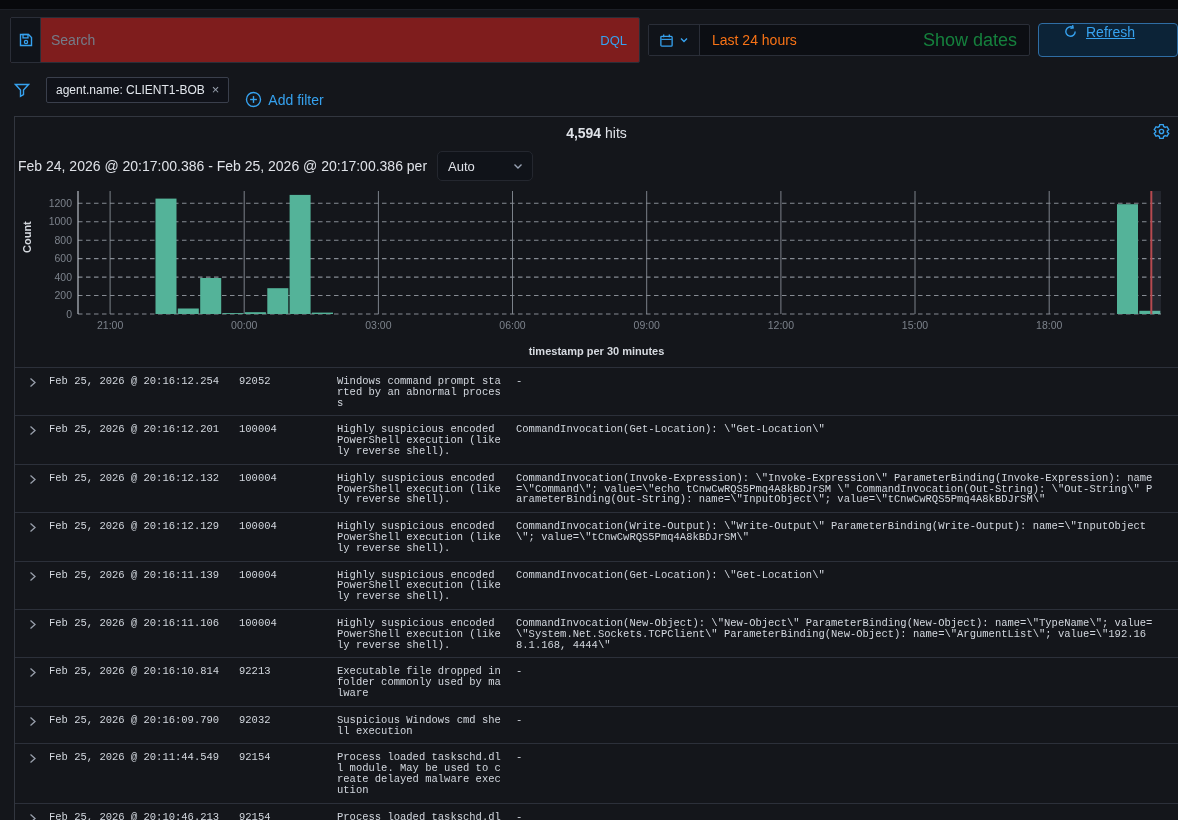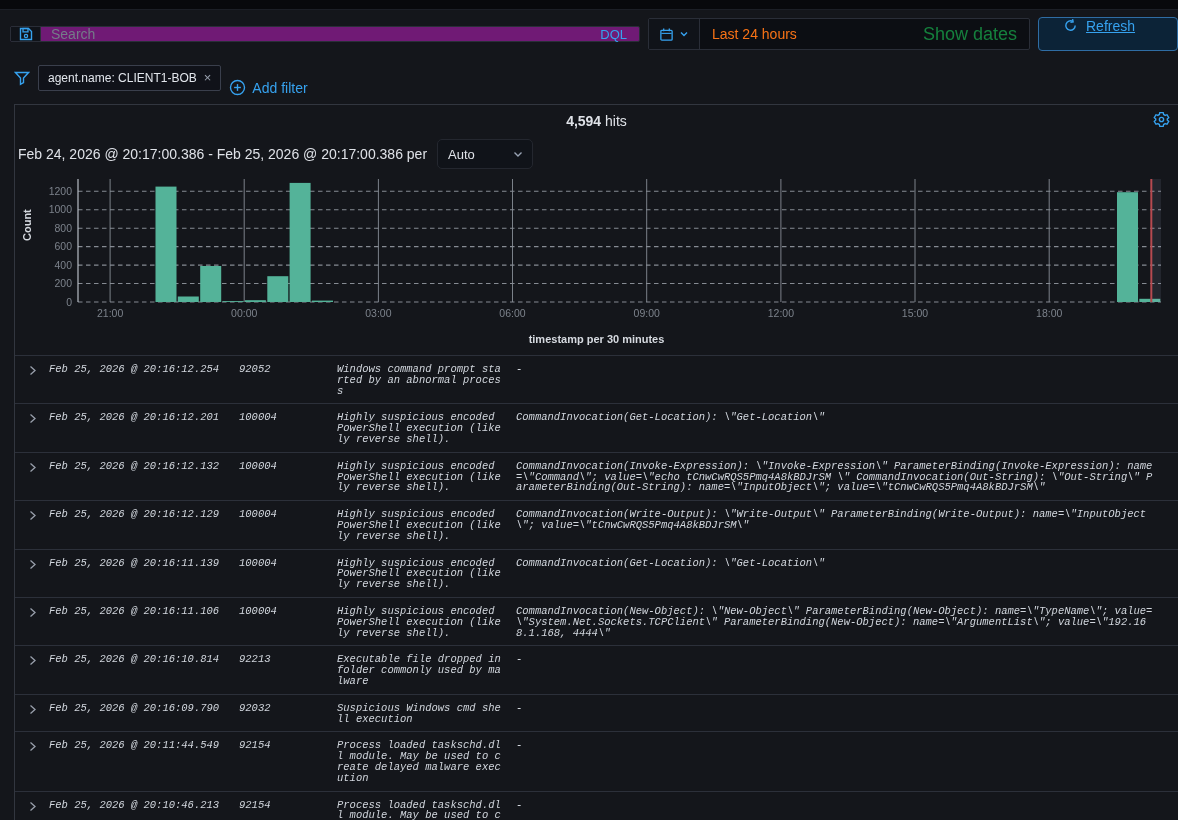--- a/index.html
+++ b/index.html
@@ -8,22 +8,22 @@
     background:#14161b;
     font-family:"Liberation Sans", sans-serif;
     color:#dbe0e6;
     position:relative;
   }
   .topstrip { height:10px; background:#08090c; border-bottom:1px solid #1c1f26; }
 
   
   .querybar { display:flex; align-items:center; padding:7px 0 6px 10px; gap:8px; }
   .search-wrap {
-    flex:0 0 630px; height:16px; display:flex; align-items:center;
-    background:#701a75; border:1px solid #2a2e38; border-radius:2px;
+    flex:0 0 630px; height:46px; display:flex; align-items:center;
+    background:#7f1d1d; border:1px solid #2a2e38; border-radius:2px;
   }
   .save-addon {
     width:30px; height:100%; display:flex; align-items:center; justify-content:center;
     background:#101319; border-right:1px solid #2a2e38; cursor:pointer;
   }
   .search-input {
     flex:1; height:100%; background:transparent; border:none; outline:none;
     color:#dbe0e6; font-size:14px; padding:0 10px;
     font-family:"Liberation Sans", sans-serif;
   }
@@ -44,21 +44,21 @@
   .refresh-btn {
     flex:0 0 140px; height:34px; display:flex; align-items:flex-start; justify-content:flex-start;
     gap:8px; padding:0 0 0 24px;
     background:#0c2337; border:1px solid #2f6da4; border-radius:4px;
     color:#36a2ef; font-size:14px; cursor:pointer;
     font-family:"Liberation Sans", sans-serif;
   }
   .refresh-btn span { text-decoration:underline; }
 
   
-  .filterbar { display:flex; align-items:center; padding:2px 0 8px 14px; gap:8px; }
+  .filterbar { display:flex; align-items:center; padding:2px 0 8px 14px; gap:16px; }
   .funnel { display:flex; align-items:center; cursor:pointer; }
   .filter-pill {
     display:flex; align-items:center; gap:7px; height:26px; padding:0 9px;
     background:#101219; border:1px solid #3a3f4c; border-radius:2px;
     font-size:12px; color:#e2e6ec; cursor:pointer; white-space:nowrap;
   }
   .pill-close { color:#9aa2af; font-size:13px; cursor:pointer; line-height:1; }
   .add-filter { display:flex; align-items:center; gap:6px; color:#36a2ef; font-size:14px; cursor:pointer;margin-top:20px; }
 
   
@@ -79,21 +79,21 @@
   .xtick { font-size:10.5px; fill:#7c828b; text-anchor:middle; font-family:"Liberation Sans",sans-serif; }
   .ytick { font-size:10.5px; fill:#7c828b; text-anchor:end; font-family:"Liberation Sans",sans-serif; }
   .count-label {
     position:absolute; left:6px; top:64px; transform:rotate(-90deg); transform-origin:left top;
     font-size:11px; font-weight:bold; color:#d6dae0;
   }
   .xaxis-title { text-align:center; font-size:11px; font-weight:bold; color:#d6dae0; padding:6px 0 10px 0; }
 
   
   .table { font-family:"Liberation Mono","DejaVu Sans Mono",monospace; font-size:10.5px; line-height:10.8px; color:#d2d7de; }
-  .trow { display:flex; align-items:flex-start; border-top:1px solid #2c303a; padding:8px 0 7px 0;font-style:italic; }
+  .trow { display:flex; align-items:flex-start; border-top:1px solid #2c303a; padding:8px 0 7px 0; }
   .col-exp { flex:0 0 34px; display:flex; justify-content:center; padding-top:1px; cursor:pointer; }
   .col-ts { flex:0 0 190px; white-space:nowrap; }
   .col-id { flex:0 0 98px; }
   .col-desc { flex:0 0 179px; width:25ch; max-width:179px; word-break:break-all; padding-right:14px; }
   .col-data { flex:1; max-width:103ch; word-break:break-all; padding-right:10px; }
 
   svg.ic { display:block; }
 </style>
 </head>
 <body>

